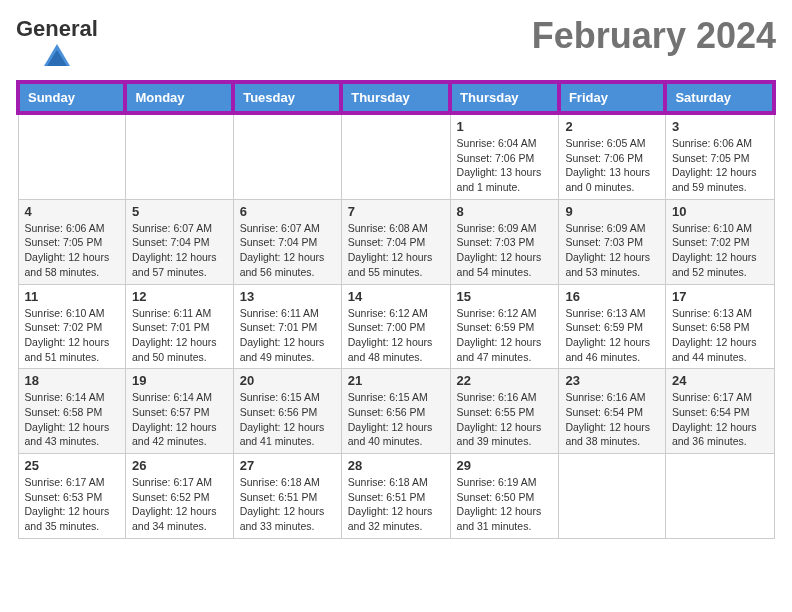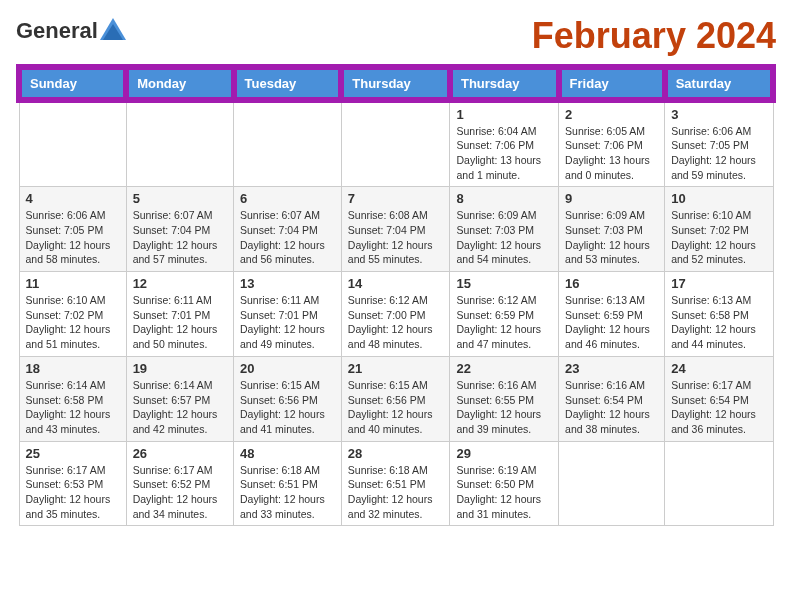--- a/index.html
+++ b/index.html
@@ -19,40 +19,40 @@
     .logo {
       display: flex;
       align-items: center;
     }
     .title-block {
       text-align: right;
     }
     .title-block h1 {
       font-size: 36px;
       font-weight: bold;
-      color: #c2410c;
+      color: #737373;
       line-height: 1.1;
     }
     .title-block h2 {
       font-size: 16px;
       font-weight: normal;
       color: #555;
     }
     table {
       width: 100%;
       border-collapse: collapse;
     }
     thead tr th {
       background-color: #4a90d9;
       color: #fff;
       text-align: left;
       padding: 6px 8px;
       font-size: 13px;
       font-weight: bold;
-      border: 6px solid #a21caf;
+      border: 4px solid #a21caf;
     }
     tbody tr td {
       border: 1px solid #ccc;
       vertical-align: top;
       padding: 4px 6px;
       font-size: 11px;
       color: #333;
       width: 113px;
       min-height: 80px;
     }
@@ -76,21 +76,21 @@
     td.empty {
       background: #f9f9f9;
     }
   </style>
 </head>
 <body>
 
 <div class="header">
   <div class="logo">
     <div>
-      <div style="display:flex; align-items:center;">
+      <div style="display:flex; align-items:center;flex-direction:column;">
         <span style="font-size:22px; font-weight:bold; color:#333;">
           General
         </span>
         <svg width="30" height="30" viewBox="0 0 30 30">
           <polygon points="15,2 28,24 2,24" fill="#4a90d9"></polygon>
           <polygon points="15,8 25,24 5,24" fill="#2a6db5"></polygon>
         </svg>
       </div>
     </div>
   </div>
@@ -301,21 +301,21 @@
 and 35 minutes.</div>
         </td>
         <td>
           <span class="day-num">26</span>
           <div class="day-info" style="white-space: pre-line;">Sunrise: 6:17 AM
 Sunset: 6:52 PM
 Daylight: 12 hours
 and 34 minutes.</div>
         </td>
         <td>
-          <span class="day-num">48</span>
+          <span class="day-num">27</span>
           <div class="day-info" style="white-space: pre-line;">Sunrise: 6:18 AM
 Sunset: 6:51 PM
 Daylight: 12 hours
 and 33 minutes.</div>
         </td>
         <td>
           <span class="day-num">28</span>
           <div class="day-info" style="white-space: pre-line;">Sunrise: 6:18 AM
 Sunset: 6:51 PM
 Daylight: 12 hours

